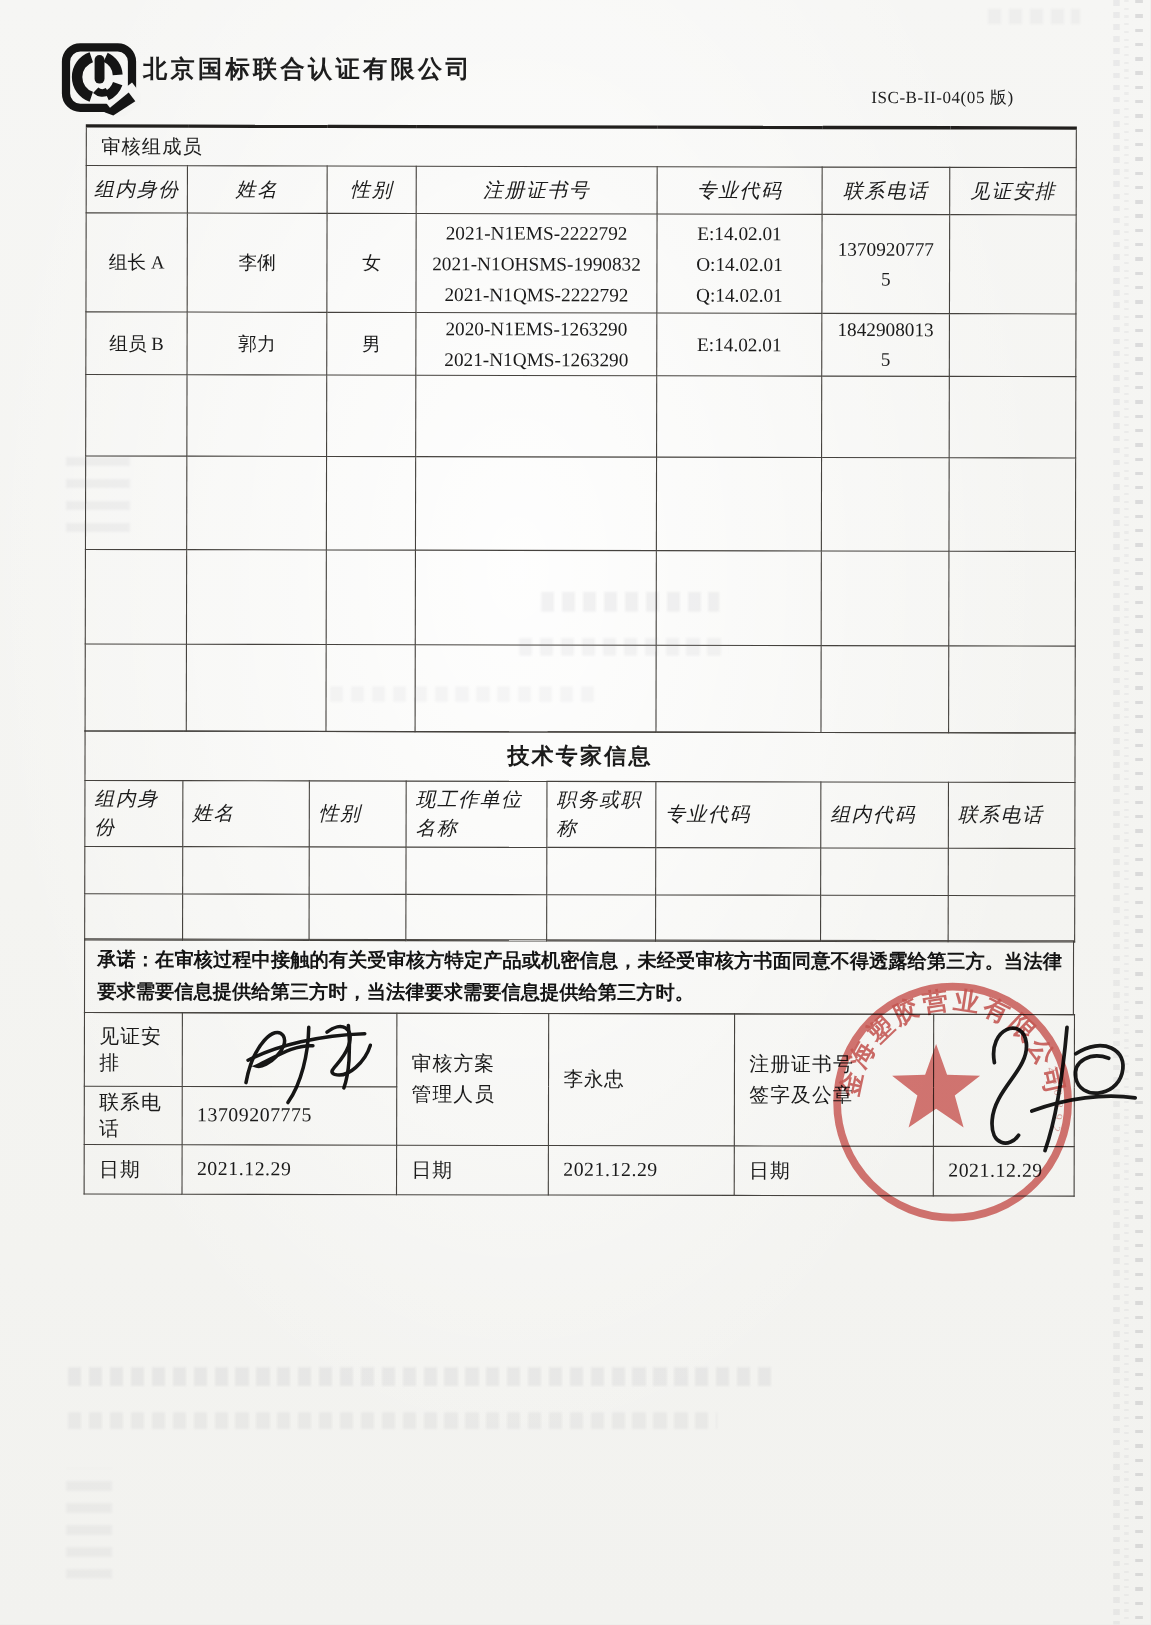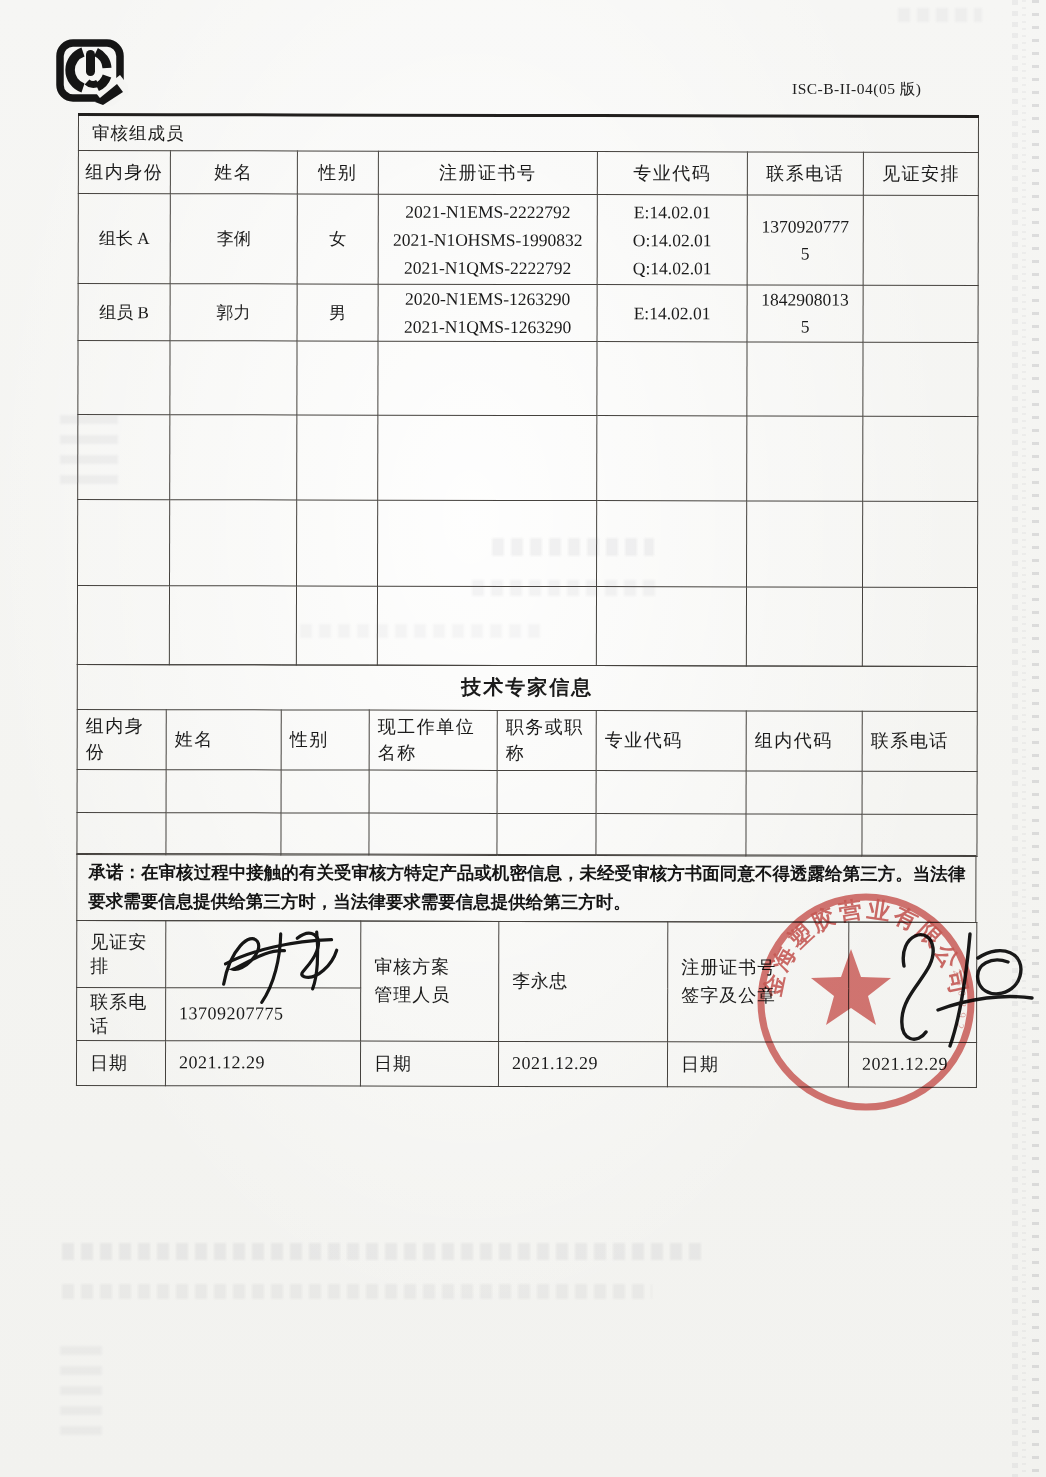--- a/index.html
+++ b/index.html
@@ -16,21 +16,21 @@
   .company-en{position:absolute;left:129px;top:86px;font-family:"Liberation Mono","DejaVu Sans Mono",monospace;font-size:15.5px;color:#161616;letter-spacing:.2px;}
   .doc-code{position:absolute;left:792px;top:79px;font-size:15.5px;color:#202020;letter-spacing:.5px;}
   
   .doc{position:absolute;left:78px;top:113px;width:900px;transform:rotate(.12deg);transform-origin:top left;}
   table{border-collapse:collapse;table-layout:fixed;width:900px;}
   td{border:1.4px solid #45423e;vertical-align:middle;text-align:center;font-size:17px;color:#1b1b1b;overflow:hidden;padding:0;}
   .t1 tr.toprow td{border-top:3px solid #211f1d;}
   .t2,.commitment,.t3{margin-top:-1.4px;}
   td.banner{ text-align:left;padding-left:13px;font-size:17.5px;letter-spacing:1px;}
   td.banner2{font-family:"Liberation Sans","DejaVu Sans",sans-serif;font-weight:bold;font-size:20px;letter-spacing:2px;}
-  td.colhead{font-size:18px;letter-spacing:1.5px;padding:2px 6px;}
+  td.colhead{font-size:18px;letter-spacing:1.5px;padding:2px 6px;font-style:italic;}
   td.wraphead{text-align:left;padding:2px 8px;line-height:26px;}
   .mline{line-height:28px;text-align:center;}
   td.num{font-size:17.5px;}
   td.phone{word-break:break-all;line-height:27px;padding:0 13px;font-size:17.5px;}
   
   .commitment{box-sizing:border-box;width:900px;height:68px;border:1.5px solid #45423e;background:transparent;
     font-family:"Liberation Sans","DejaVu Sans",sans-serif;font-weight:bold;font-size:17.5px;line-height:28.5px;
     color:#141414;padding:4px 10px 0 11px;text-align:justify;}
   
   .t3 td{text-align:left;padding-left:13px;font-size:18px;letter-spacing:1px;}
@@ -57,20 +57,21 @@
   <svg class="logo" viewBox="0 0 74 68">
     <rect x="6" y="5" width="60" height="55" rx="13" fill="none" stroke="#151515" stroke-width="7.5"></rect>
     <rect x="46" y="46" width="30" height="20" fill="#f5f5f3" transform="rotate(-38 58 56)"></rect>
     <path d="M41 64 L63 46 L69 54 L49 67 Z" fill="#151515"></path>
     <path d="M29 14 A19 19 0 0 0 29 50" stroke="#151515" stroke-width="9.5" fill="none"></path>
     <rect x="32" y="12" width="9" height="26" rx="4.5" fill="#151515"></rect>
     <path d="M42 14 A19 19 0 0 1 53 30" stroke="#151515" stroke-width="9" fill="none"></path>
     <path d="M53 38 A19 19 0 0 1 43 49" stroke="#151515" stroke-width="9" fill="none"></path>
     <path d="M33 44 a9 9 0 0 0 11 1" stroke="#151515" stroke-width="7" fill="none"></path>
   </svg>
+  <div class="company-cn">北京国标联合认证有限公司</div>
   <div class="doc-code">ISC-B-II-04(05 版)</div>
 
   <div class="doc">
 
     <table class="t1">
       <colgroup>
           <col style="width:92px">
           <col style="width:127px">
           <col style="width:81px">
           <col style="width:219px">

